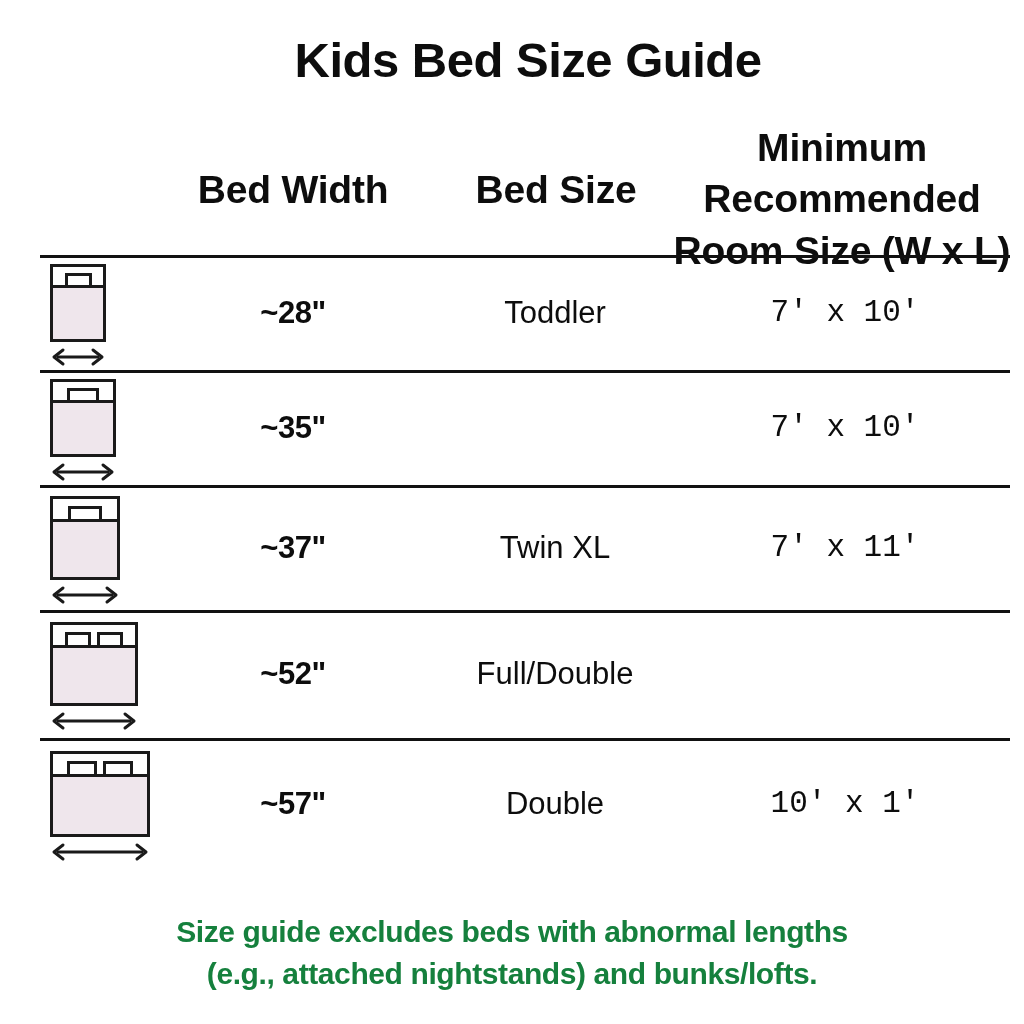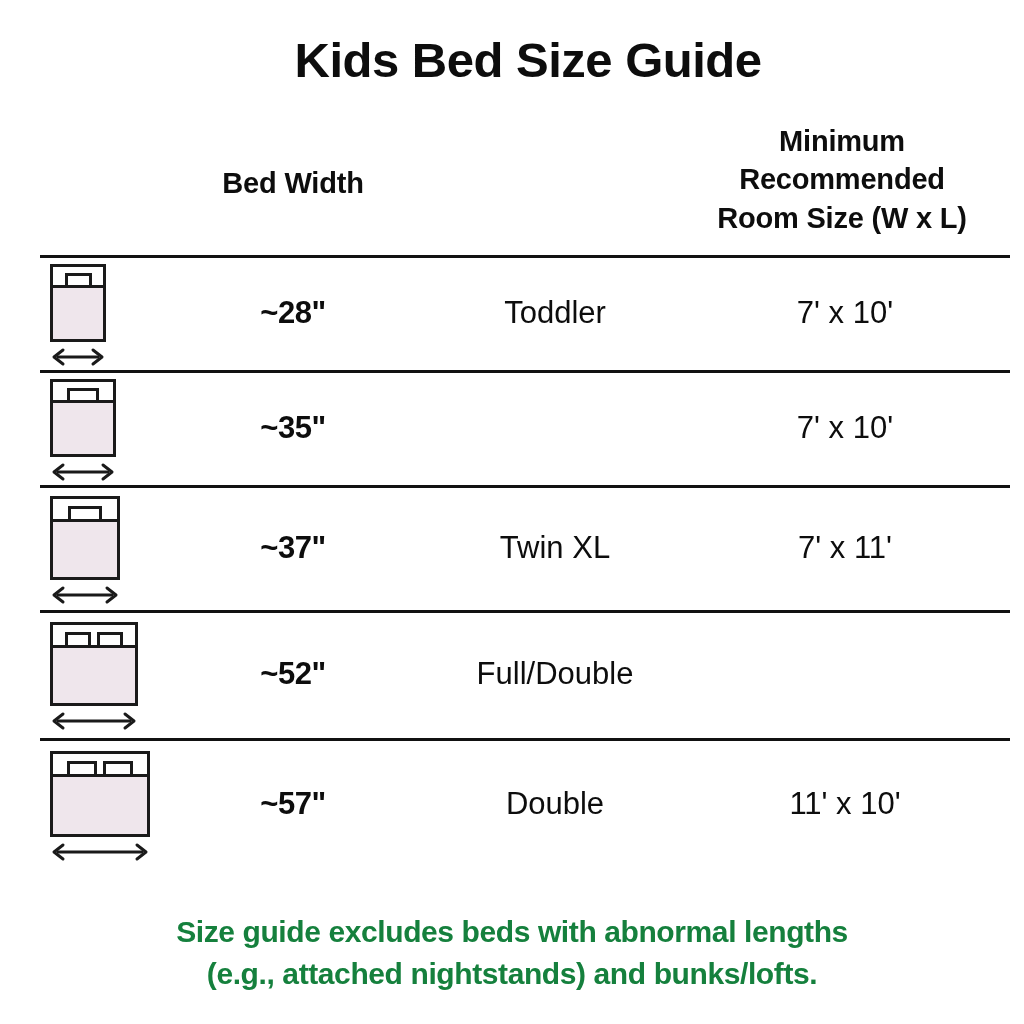--- a/index.html
+++ b/index.html
@@ -41,21 +41,21 @@
   .header-row {
     position: absolute;
     top: 118px;
     left: 0;
     width: 1024px;
     height: 125px;
   }
   .hdr {
     position: absolute;
     text-align: center;
-    font-size: 29px;
+    font-size: 39px;
     font-weight: 700;
     line-height: 1.32;
     color: #0d0d0d;
     letter-spacing: -0.2px;
   }
   .hdr-width {
     left: 168px;
     width: 250px;
     top: 46px;
   }
@@ -177,20 +177,21 @@
     left: 430px;
     width: 250px;
     font-size: 31px;
     font-weight: 400;
   }
   .cell-room {
     left: 690px;
     width: 310px;
     font-size: 31px;
     font-weight: 400;
+    font-family: Liberation Mono, monospace;
   }
 
   
   .footer {
     position: absolute;
     bottom: 28px;
     left: 0;
     width: 1024px;
     text-align: center;
     font-size: 30px;
@@ -204,20 +205,21 @@
 </style>
 </head>
 <body>
 
 <div class="page">
 
   <div class="title">Kids Bed Size Guide</div>
 
   <div class="header-row">
     <div class="hdr hdr-width">Bed Width</div>
+    <div class="hdr hdr-size">Bed Size</div>
     <div class="hdr hdr-room">
       <div>Minimum</div>
       <div>Recommended</div>
       <div>Room Size (W x L)</div>
     </div>
   </div>
 
   <div class="table" id="table-body">
       <div class="row" style="height: 115px;">
         <div class="rule-pad"></div>
@@ -315,21 +317,21 @@
             </div>
             <svg class="arrow" width="100" height="20" viewBox="0 0 100 20">
               <line x1="7" y1="10" x2="93" y2="10" stroke="#1a1a1a" stroke-width="3"></line>
               <polyline points="13,3 4,10 13,17" fill="none" stroke="#1a1a1a" stroke-width="3" stroke-linecap="round" stroke-linejoin="round"></polyline>
               <polyline points="87,3 96,10 87,17" fill="none" stroke="#1a1a1a" stroke-width="3" stroke-linecap="round" stroke-linejoin="round"></polyline>
             </svg>
           </div>
         </div>
         <div class="cell cell-width" style="top: 45px;">~57"</div>
         <div class="cell cell-size" style="top: 45px;">Double</div>
-        <div class="cell cell-room" style="top: 45px;">11' x 10'</div>
+        <div class="cell cell-room" style="top: 45px;">10' x 1'</div>
       </div>
     </div>
 
   <div class="footer">
     <div>Size guide excludes beds with abnormal lengths</div>
     <div>(e.g., attached nightstands) and bunks/lofts.</div>
   </div>
 
 </div>
 

